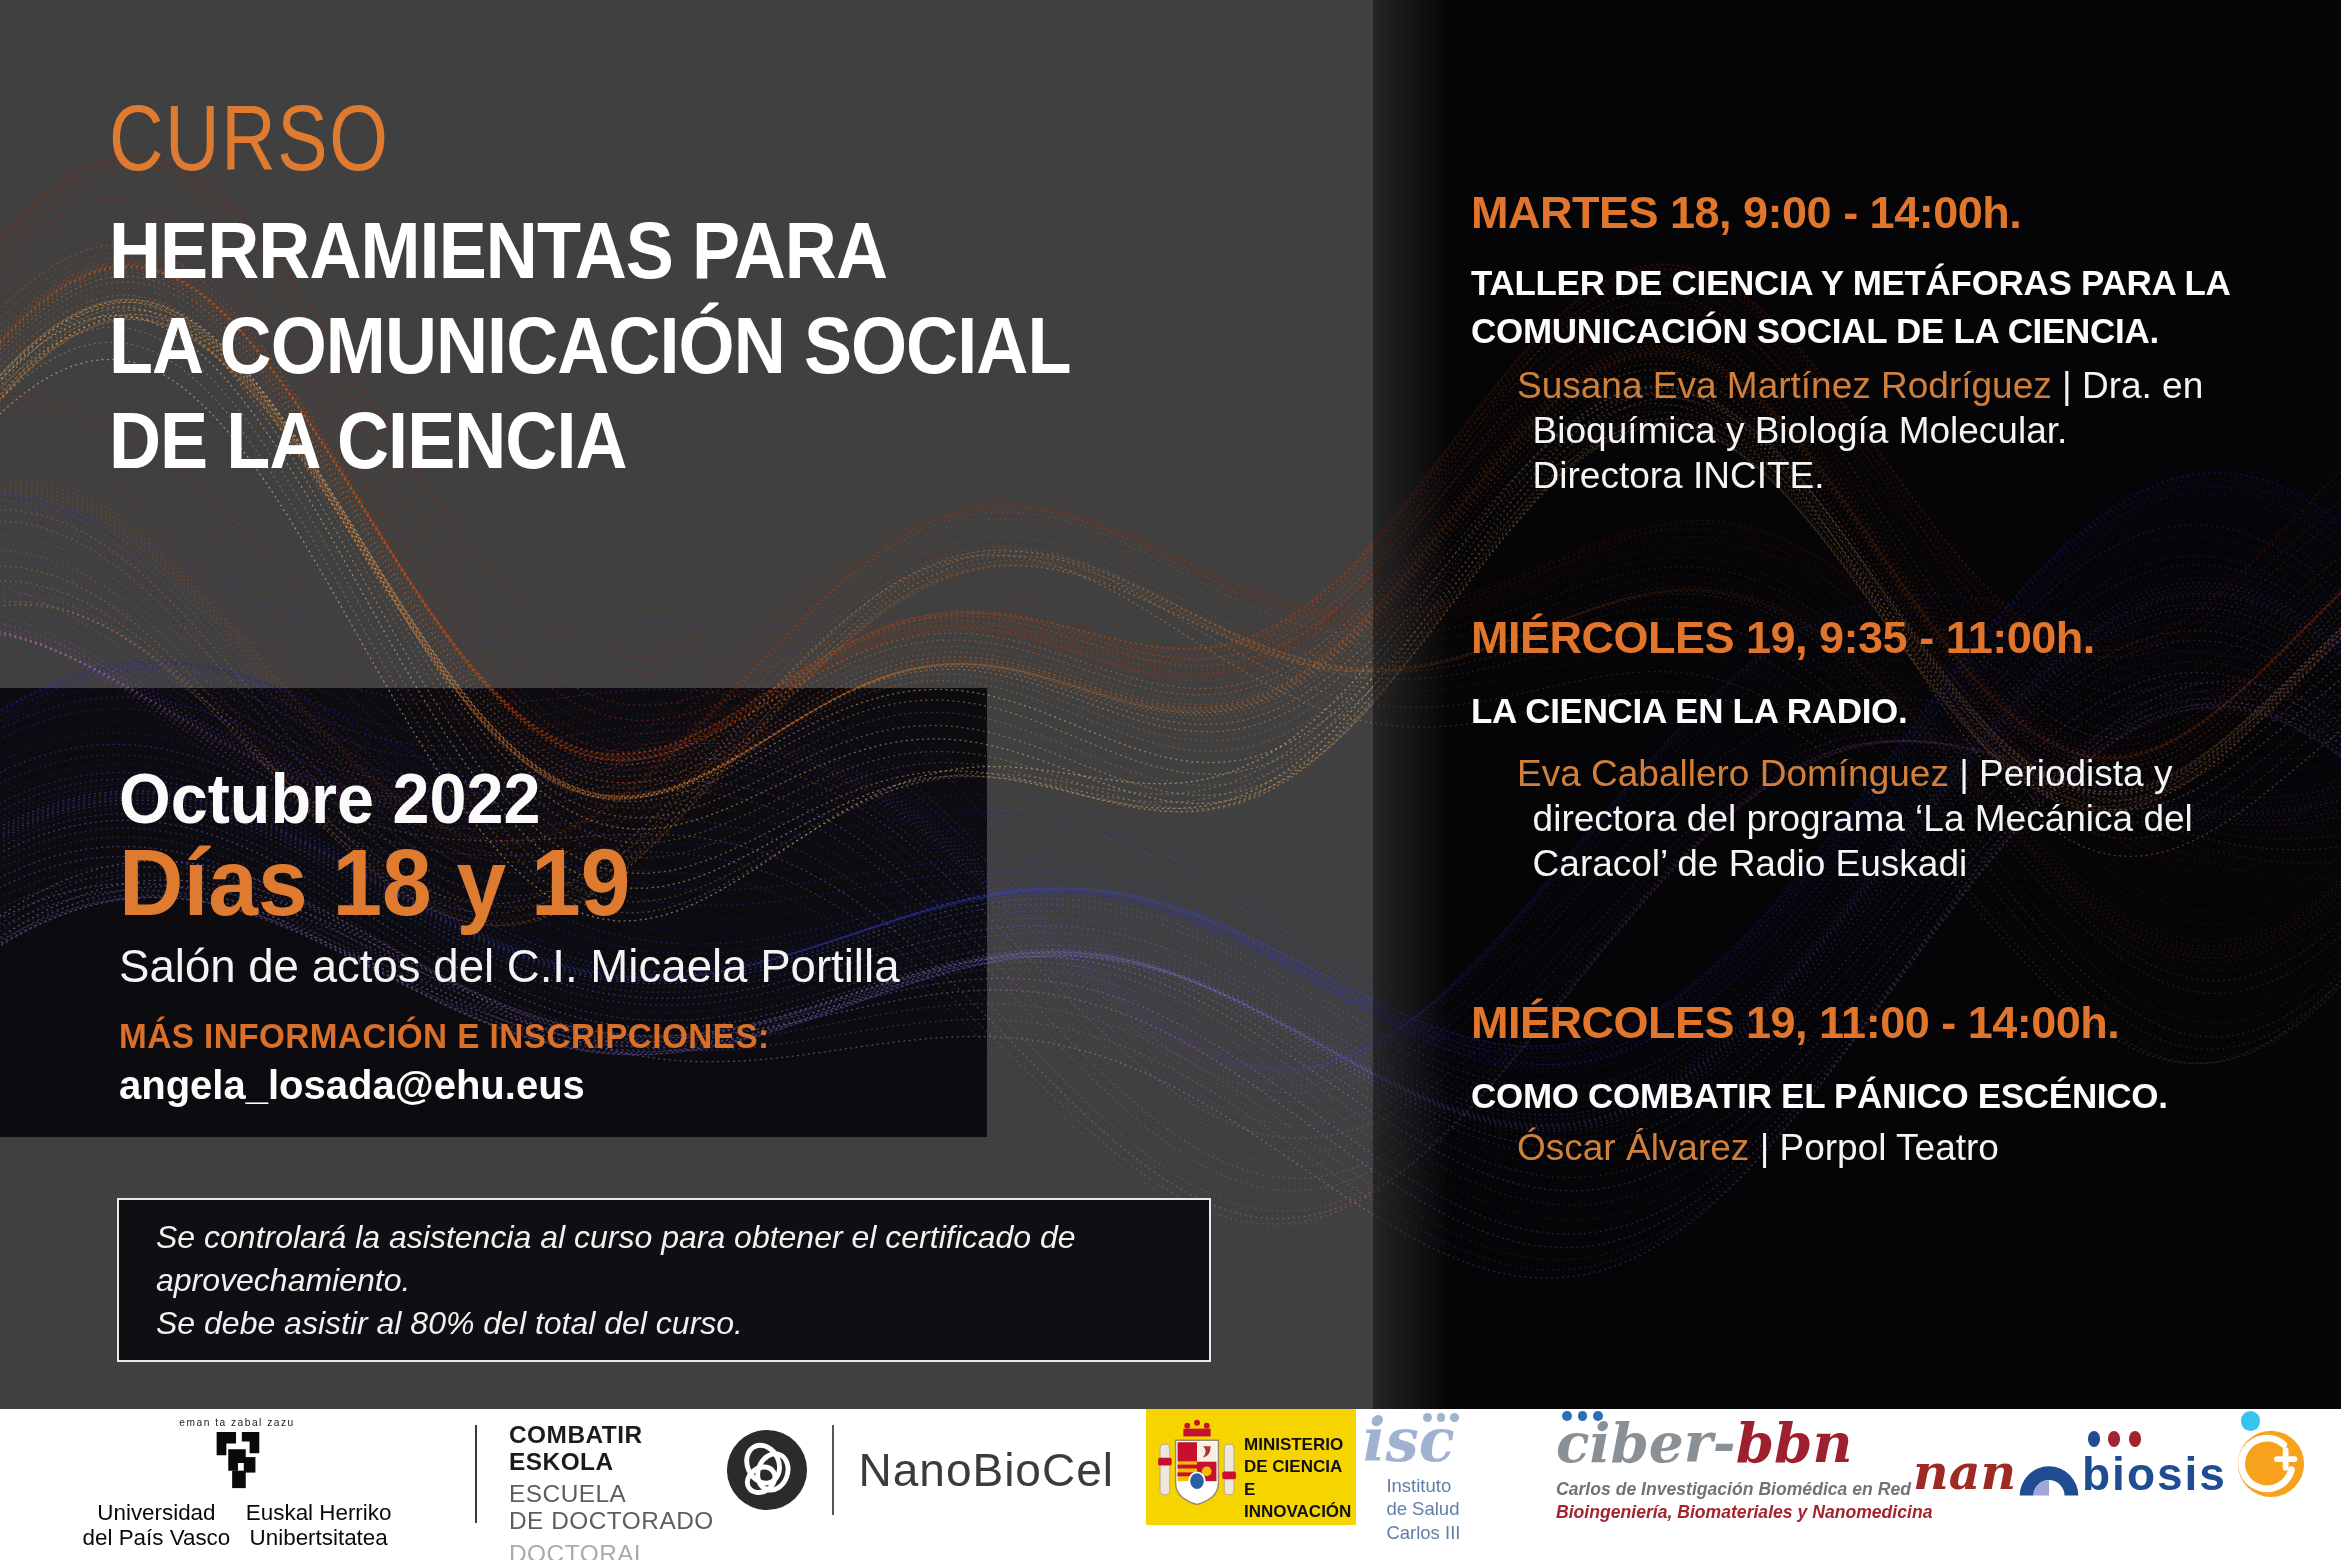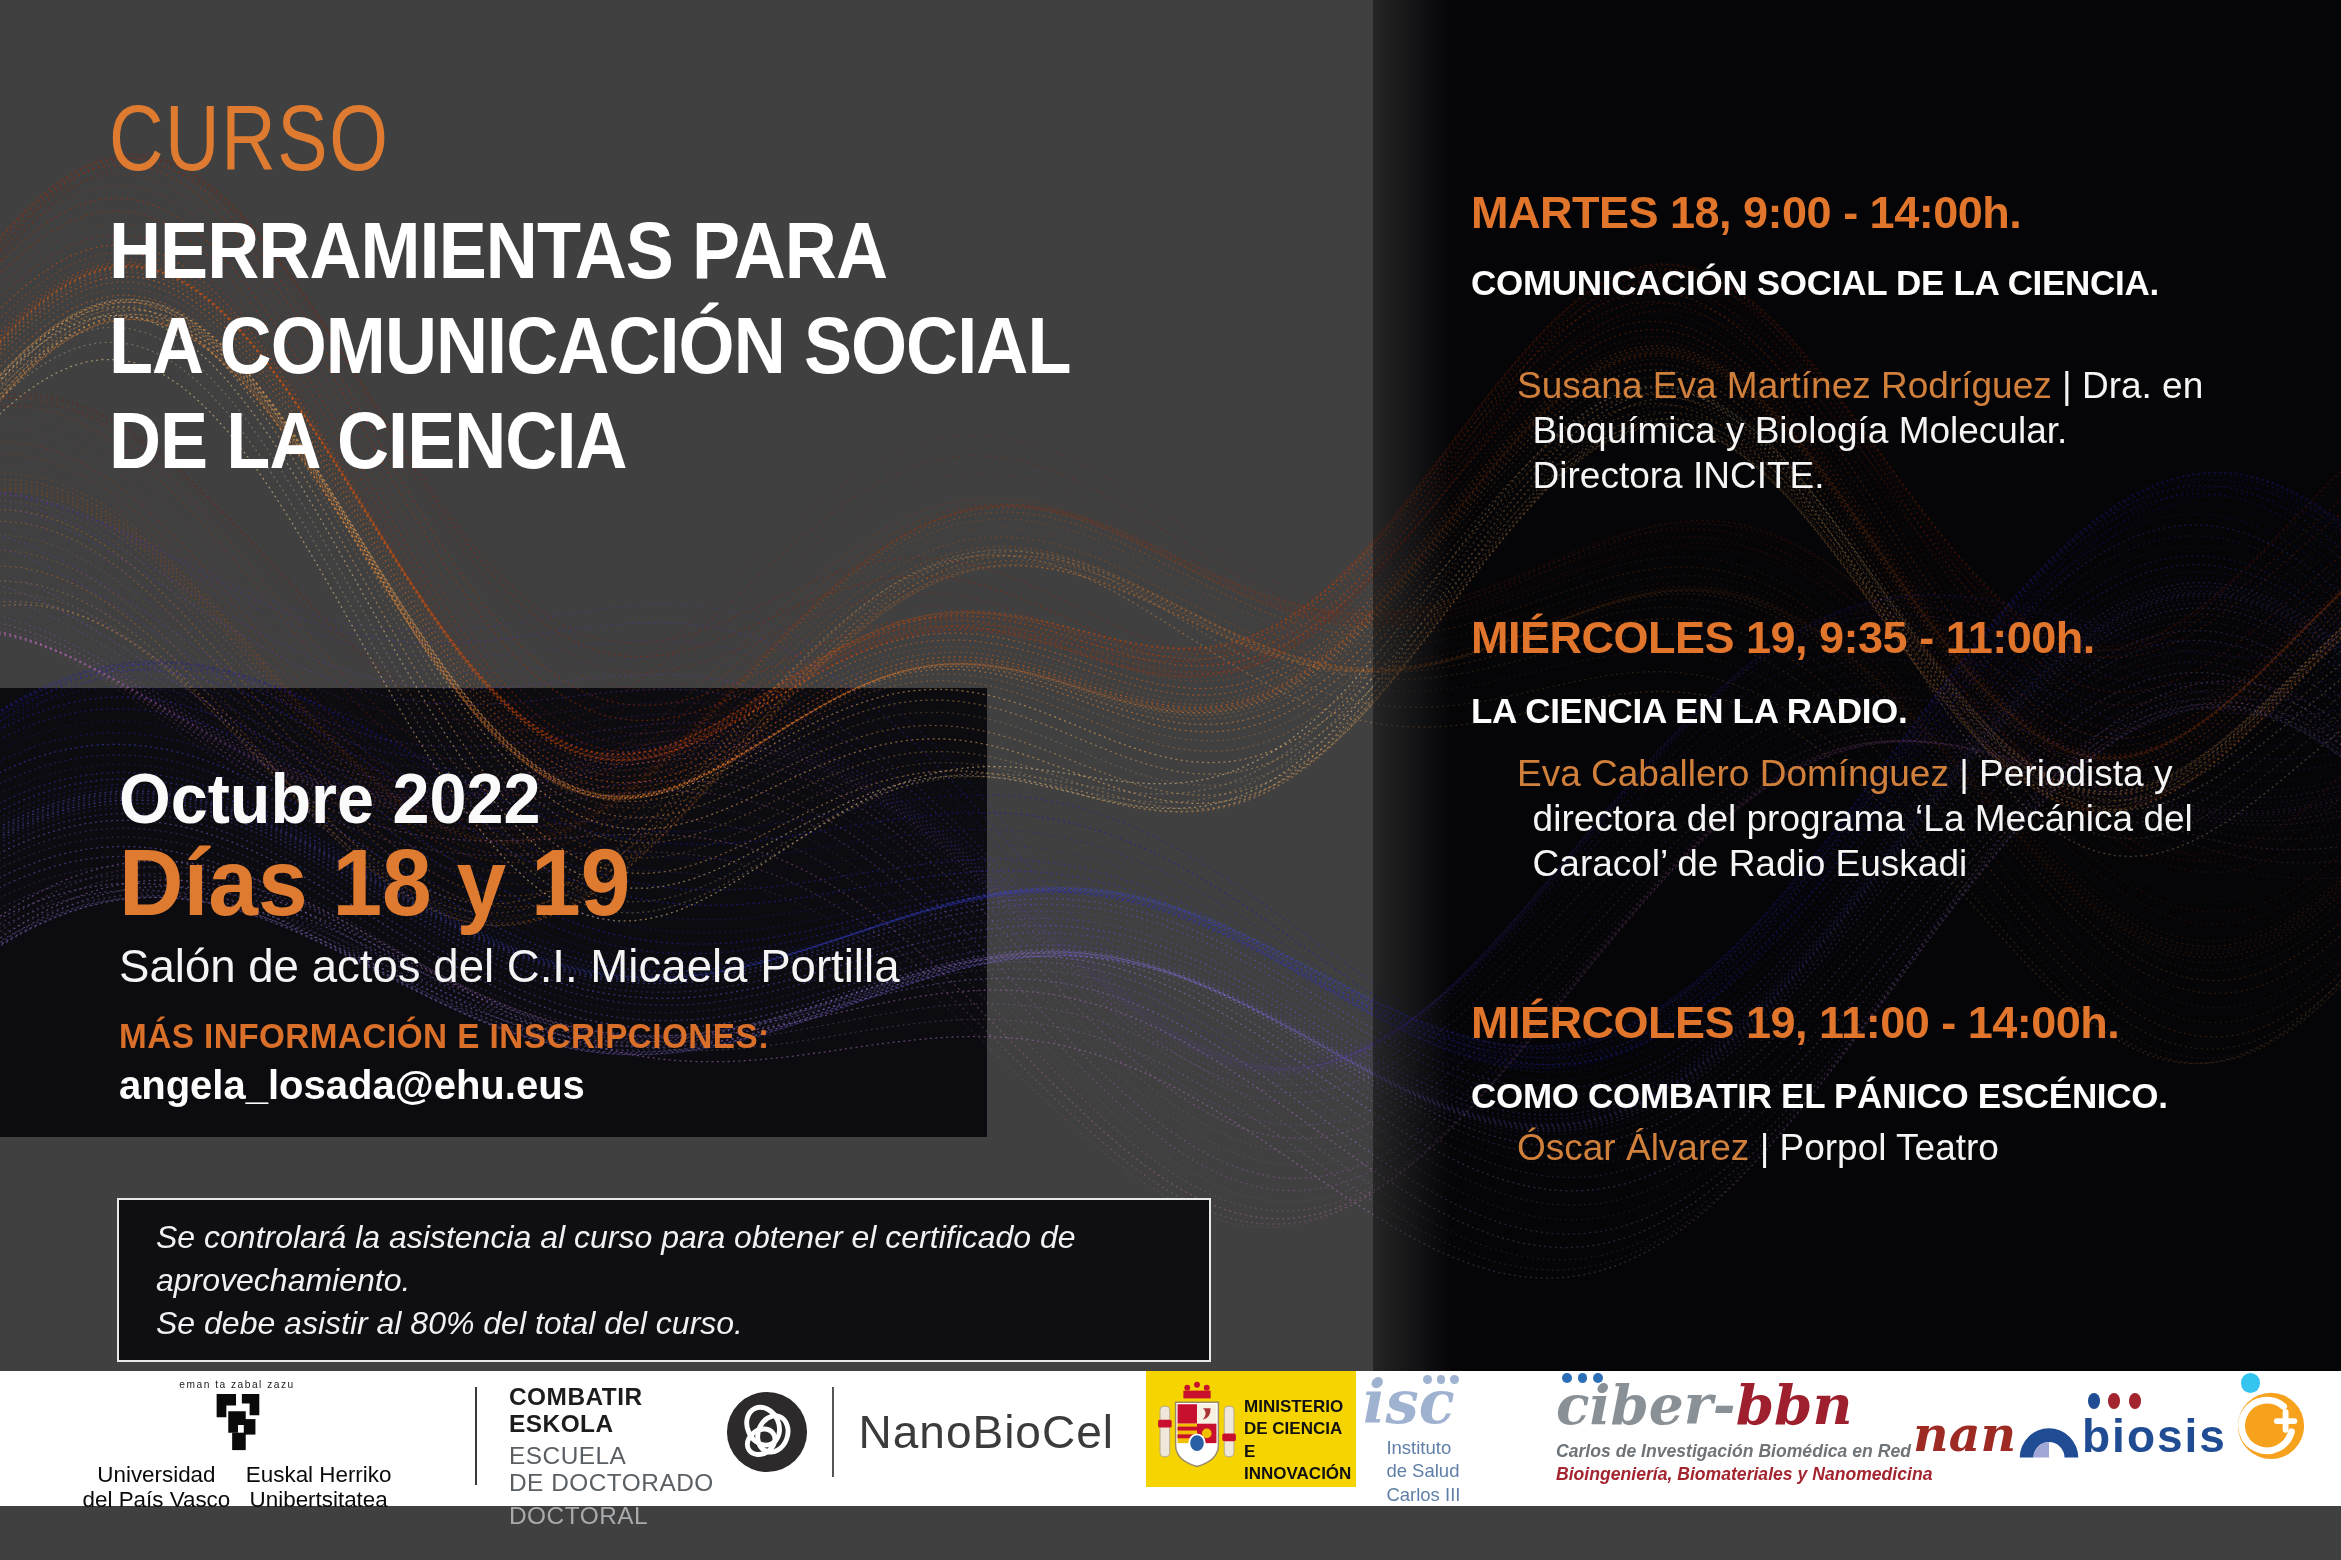--- a/index.html
+++ b/index.html
@@ -31,21 +31,21 @@
   .notice div{font-size:32px;font-style:italic;color:#f1f1f1;line-height:43px;font-weight:400;}
 
   
   .s-head{left:1471px;font-size:45px;font-weight:700;color:#e0752b;letter-spacing:-0.5px;white-space:nowrap;}
   .s-title{left:1471px;font-size:35px;font-weight:700;color:#fdfdfd;line-height:48px;letter-spacing:-0.3px;white-space:nowrap;}
   .s-speaker{left:1517px;font-size:37px;font-weight:400;line-height:45px;color:#f5f5f5;white-space:nowrap;}
   .s-speaker .nm{color:#d1803c;}
   .s-speaker .cont{padding-left:15.6px;}
 
   
-  .footer{position:absolute;left:0;top:1371px;width:100%;height:135px;background:#ffffff;z-index:5;color:#111;}
+  .footer{position:absolute;left:0;top:1409px;width:100%;height:151px;background:#ffffff;z-index:5;color:#111;}
   .footer *{box-sizing:border-box;}
   .upv{position:absolute;left:115px;top:7.8px;width:244px;text-align:center;}
   .upv .motto{font-size:10.2px;letter-spacing:1.5px;color:#222;}
   .upv .names{display:flex;gap:15.6px;justify-content:center;margin-top:3.9px;}
   .upv .names div{font-size:22.4px;line-height:25px;color:#0a0a0a;font-weight:500;white-space:nowrap;}
   .fdivider{position:absolute;left:475px;top:15.6px;width:2px;height:98px;background:#3a3a3a;}
   .docschool{position:absolute;left:509px;top:11.7px;font-size:24.4px;line-height:27px;letter-spacing:0.5px;}
   .docschool .g1{color:#1c1c1c;font-weight:700;}
   .docschool .g2{color:#5a5f63;margin-top:5px;}
   .docschool .g3{color:#a8abad;margin-top:6.8px;}
@@ -245,20 +245,21 @@
   <div class="z info-label">MÁS INFORMACIÓN E INSCRIPCIONES:</div>
   <div class="z email">angela_losada@ehu.eus</div>
 
   <div class="z notice">
     <div>Se controlará la asistencia al curso para obtener el certificado de aprovechamiento.</div>
     <div>Se debe asistir al 80% del total del curso.</div>
   </div>
 
   <div class="z s-head" style="top:187px">MARTES 18, 9:00 - 14:00h.</div>
   <div class="z s-title" style="top:259px">
+    <div>TALLER DE CIENCIA Y METÁFORAS PARA LA</div>
     <div>COMUNICACIÓN SOCIAL DE LA CIENCIA.</div>
   </div>
   <div class="z s-speaker" style="top:363px">
     <div><span class="nm">Susana Eva Martínez Rodríguez</span> <span>| Dra. en</span></div>
     <div class="cont">Bioquímica y Biología Molecular.</div>
     <div class="cont">Directora INCITE.</div>
   </div>
 
   <div class="z s-head" style="top:612px">MIÉRCOLES 19, 9:35 - 11:00h.</div>
   <div class="z s-title" style="top:687px">

